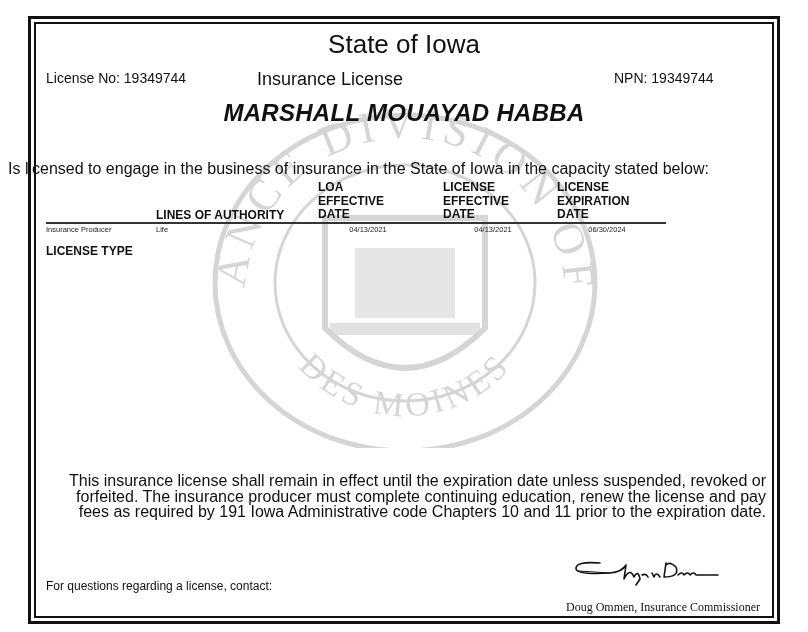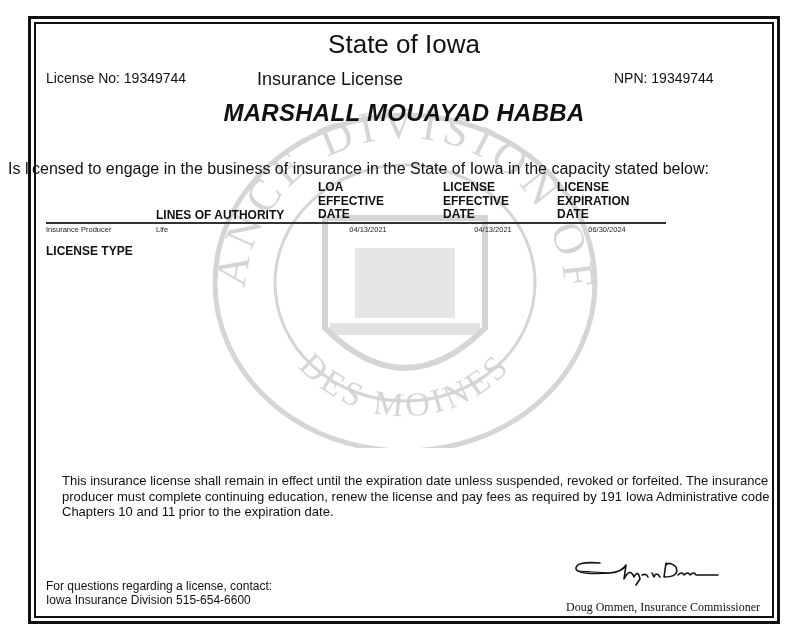--- a/index.html
+++ b/index.html
@@ -12,21 +12,21 @@
   .subtitle { left: 0; width: 660px; top: 69px; text-align: center; font-size: 18px; }
   .npn { left: 614px; top: 70px; font-size: 14px; }
   .holder-name { left: 0; width: 808px; top: 99px; text-align: center; font-size: 24px; font-weight: bold; font-style: italic; letter-spacing: 0.3px; }
   .intro { left: 0; width: 648px; top: 160px; text-align: center; font-size: 16px; padding-left: 8px; }
   .intro span { position: relative; left: 0; }
   .hdr { position: absolute; font-size: 12px; font-weight: bold; line-height: 13.5px; }
   .hdr.center { }
   .rule { position: absolute; left: 46px; top: 222px; width: 620px; height: 2px; background: #333; }
   .cell { position: absolute; font-size: 7.5px; top: 225px; color: #222; }
   .cell.center { text-align: center; }
-  .notice { left: 62px; top: 473px; width: 720px; font-size: 13px; line-height: 15.5px; white-space: normal; }
+  .notice { left: 46px; top: 473px; width: 720px; font-size: 16px; line-height: 15.5px; white-space: normal; text-align: right; }
   .contact { left: 46px; top: 579px; font-size: 12px; line-height: 14px; }
   .contact a { color: #111; text-decoration: underline; }
   .sig-name { left: 566px; top: 600px; font-family: "Liberation Serif", serif; font-size: 12px; }
   .signature { position: absolute; left: 570px; top: 555px; }
   .seal { position: absolute; left: 205px; top: 108px; opacity: 0.16; }
 </style>
 </head>
 <body>
 
 <div class="outer-border"></div>
@@ -81,21 +81,20 @@
     <div class="cell center" style="left:318px; width:100px;">04/13/2021</div>
     <div class="cell center" style="left:443px; width:100px;">04/13/2021</div>
     <div class="cell center" style="left:557px; width:100px;">06/30/2024</div>
   </div>
 </div>
 
 <div class="abs notice">This insurance license shall remain in effect until the expiration date unless suspended, revoked or forfeited. The insurance producer must complete continuing education, renew the license and pay fees as required by 191 Iowa Administrative code Chapters 10 and 11 prior to the expiration date.</div>
 
 <div class="abs contact">
   <div>For questions regarding a license, contact:</div>
-  <div>Iowa Insurance Division 515-654-6600</div>
 </div>
 
 <svg class="signature" width="150" height="32" viewBox="0 0 150 32">
   <path d="M30 8 Q5 6 6 14 Q8 20 40 18 Q52 17 56 10 L54 24 Q60 12 64 22 Q68 14 70 24 L66 30 M72 20 Q76 18 78 22 M82 18 L84 22 Q86 16 90 22 M96 8 L94 22 Q110 22 106 12 Q100 6 96 10 M108 20 Q112 16 114 20 Q118 16 120 20 Q124 16 126 20 L148 20" fill="none" stroke="#111" stroke-width="1.6" stroke-linecap="round" stroke-linejoin="round"></path>
   <path d="M8 16 L40 18" fill="none" stroke="#111" stroke-width="1.2"></path>
 </svg>
 
 <div class="abs sig-name">Doug Ommen, Insurance Commissioner</div>
 
 </body></html>

